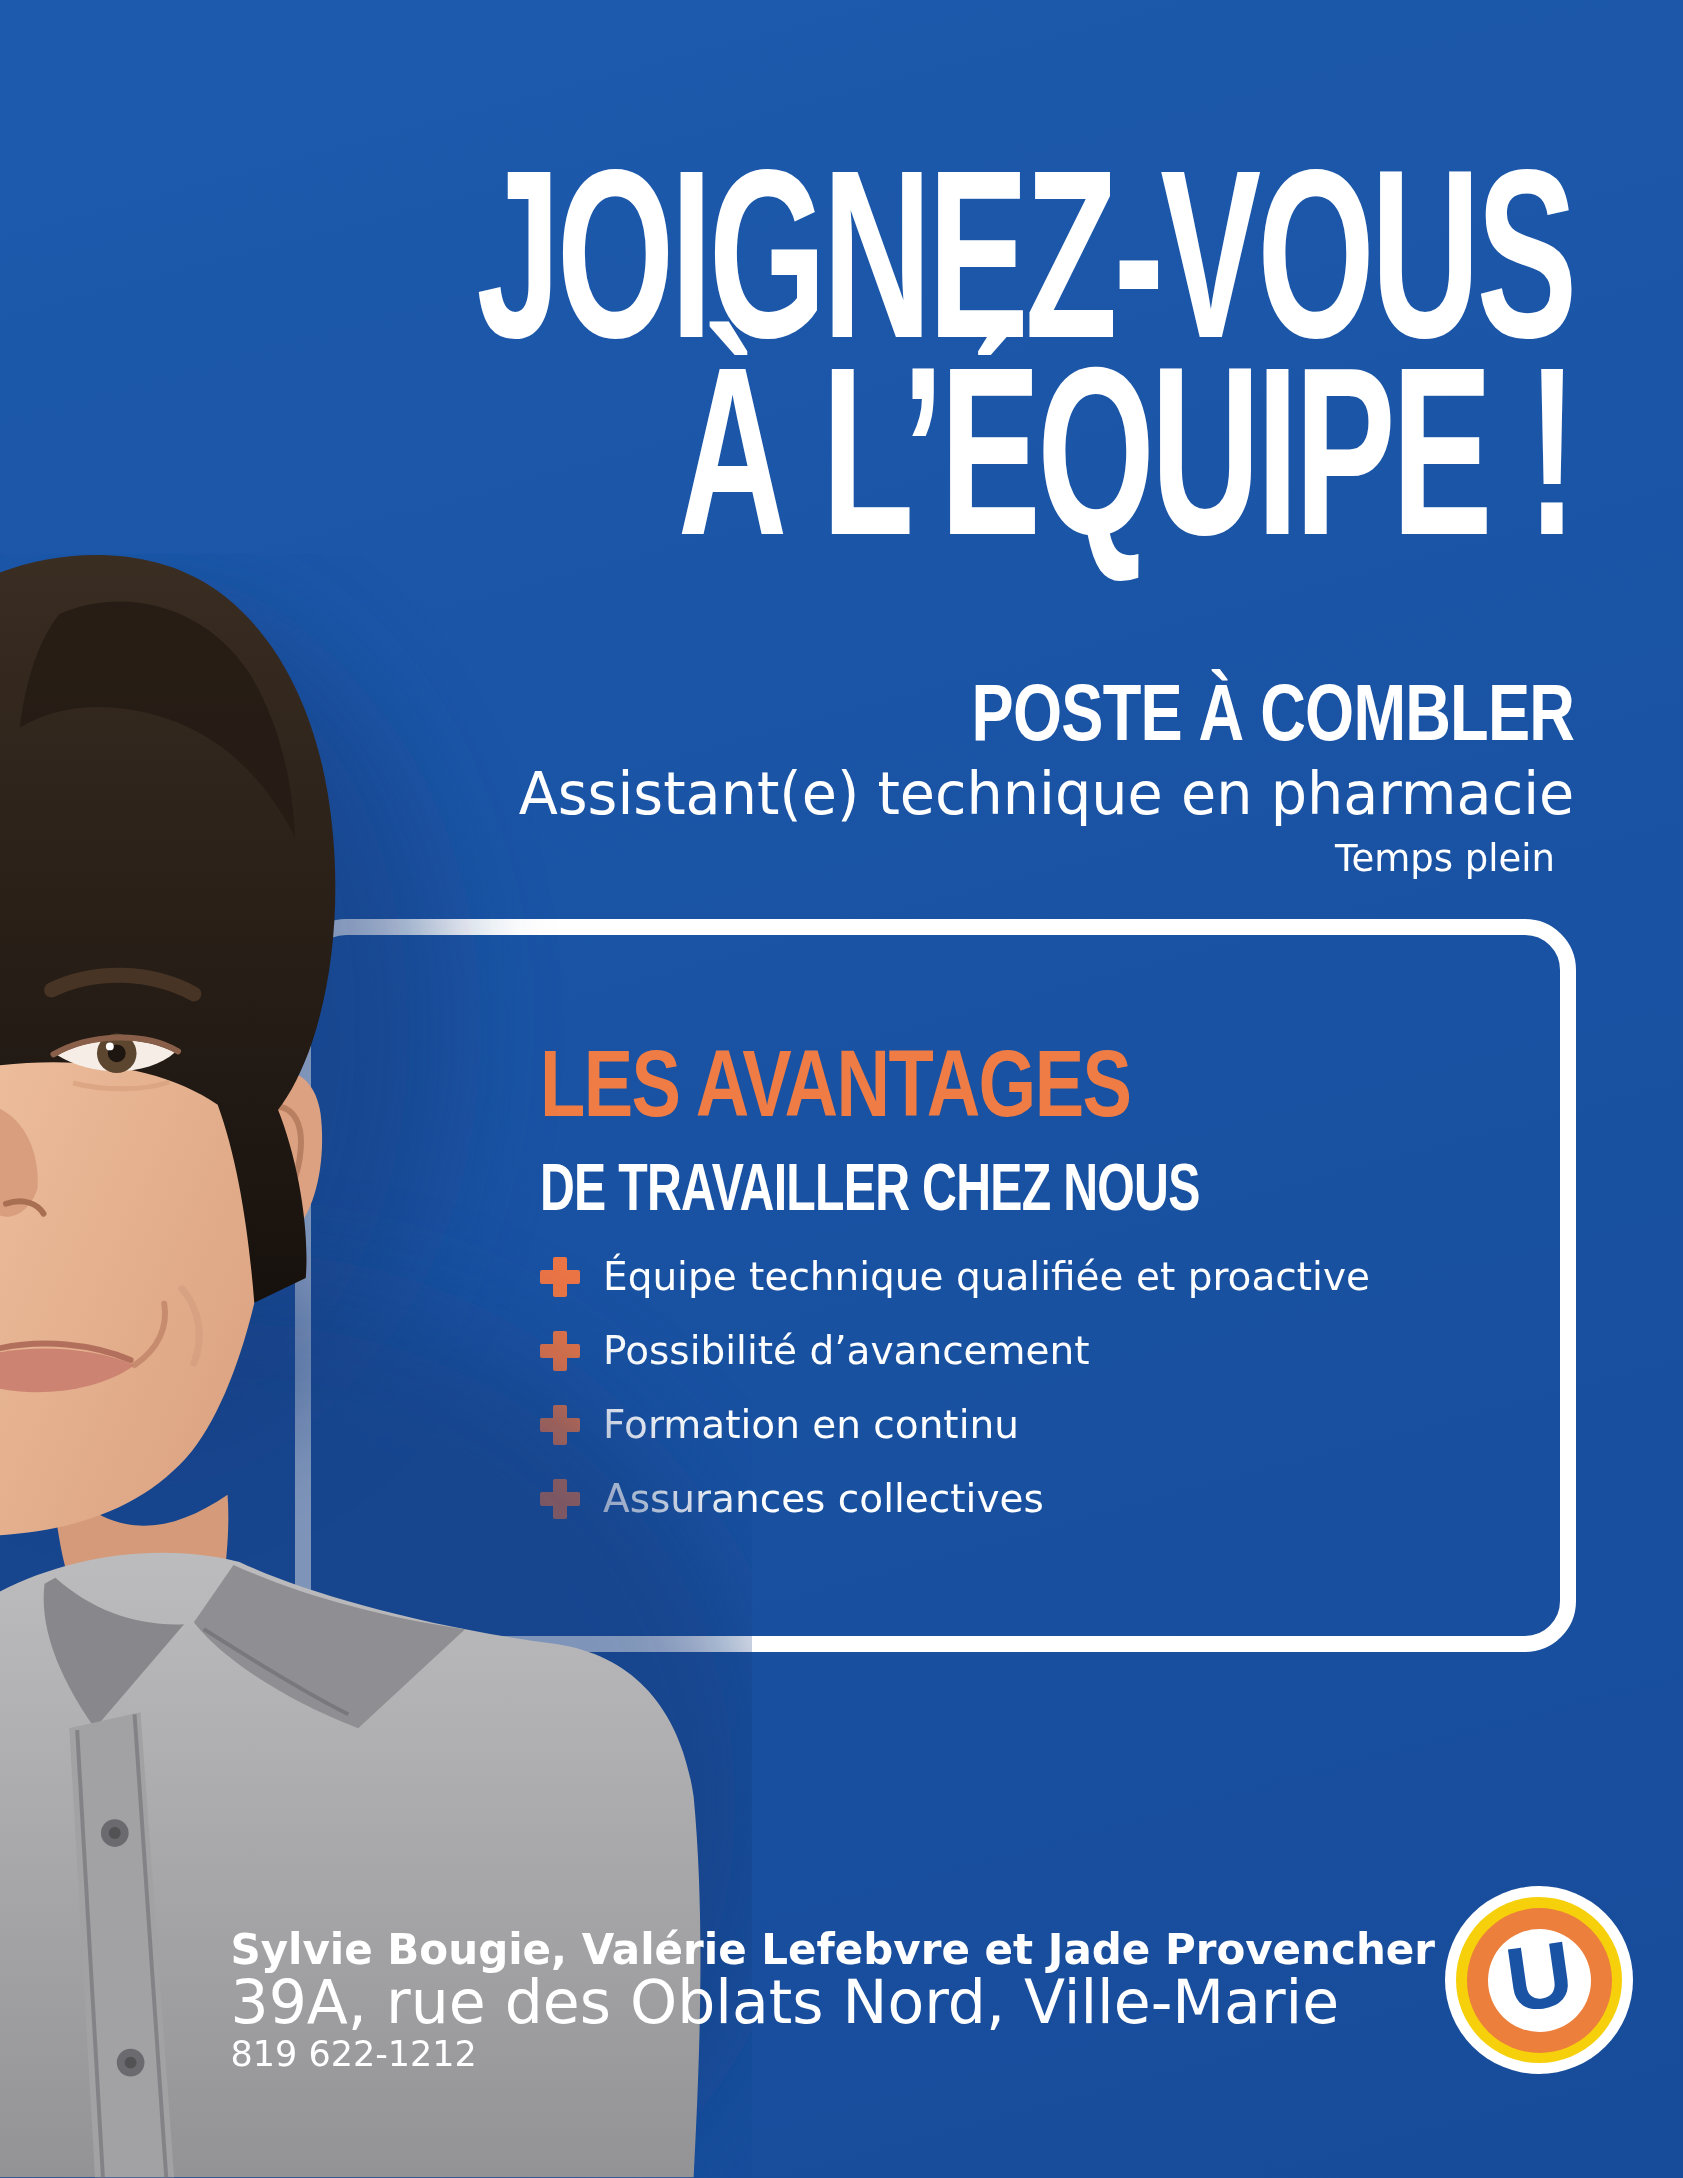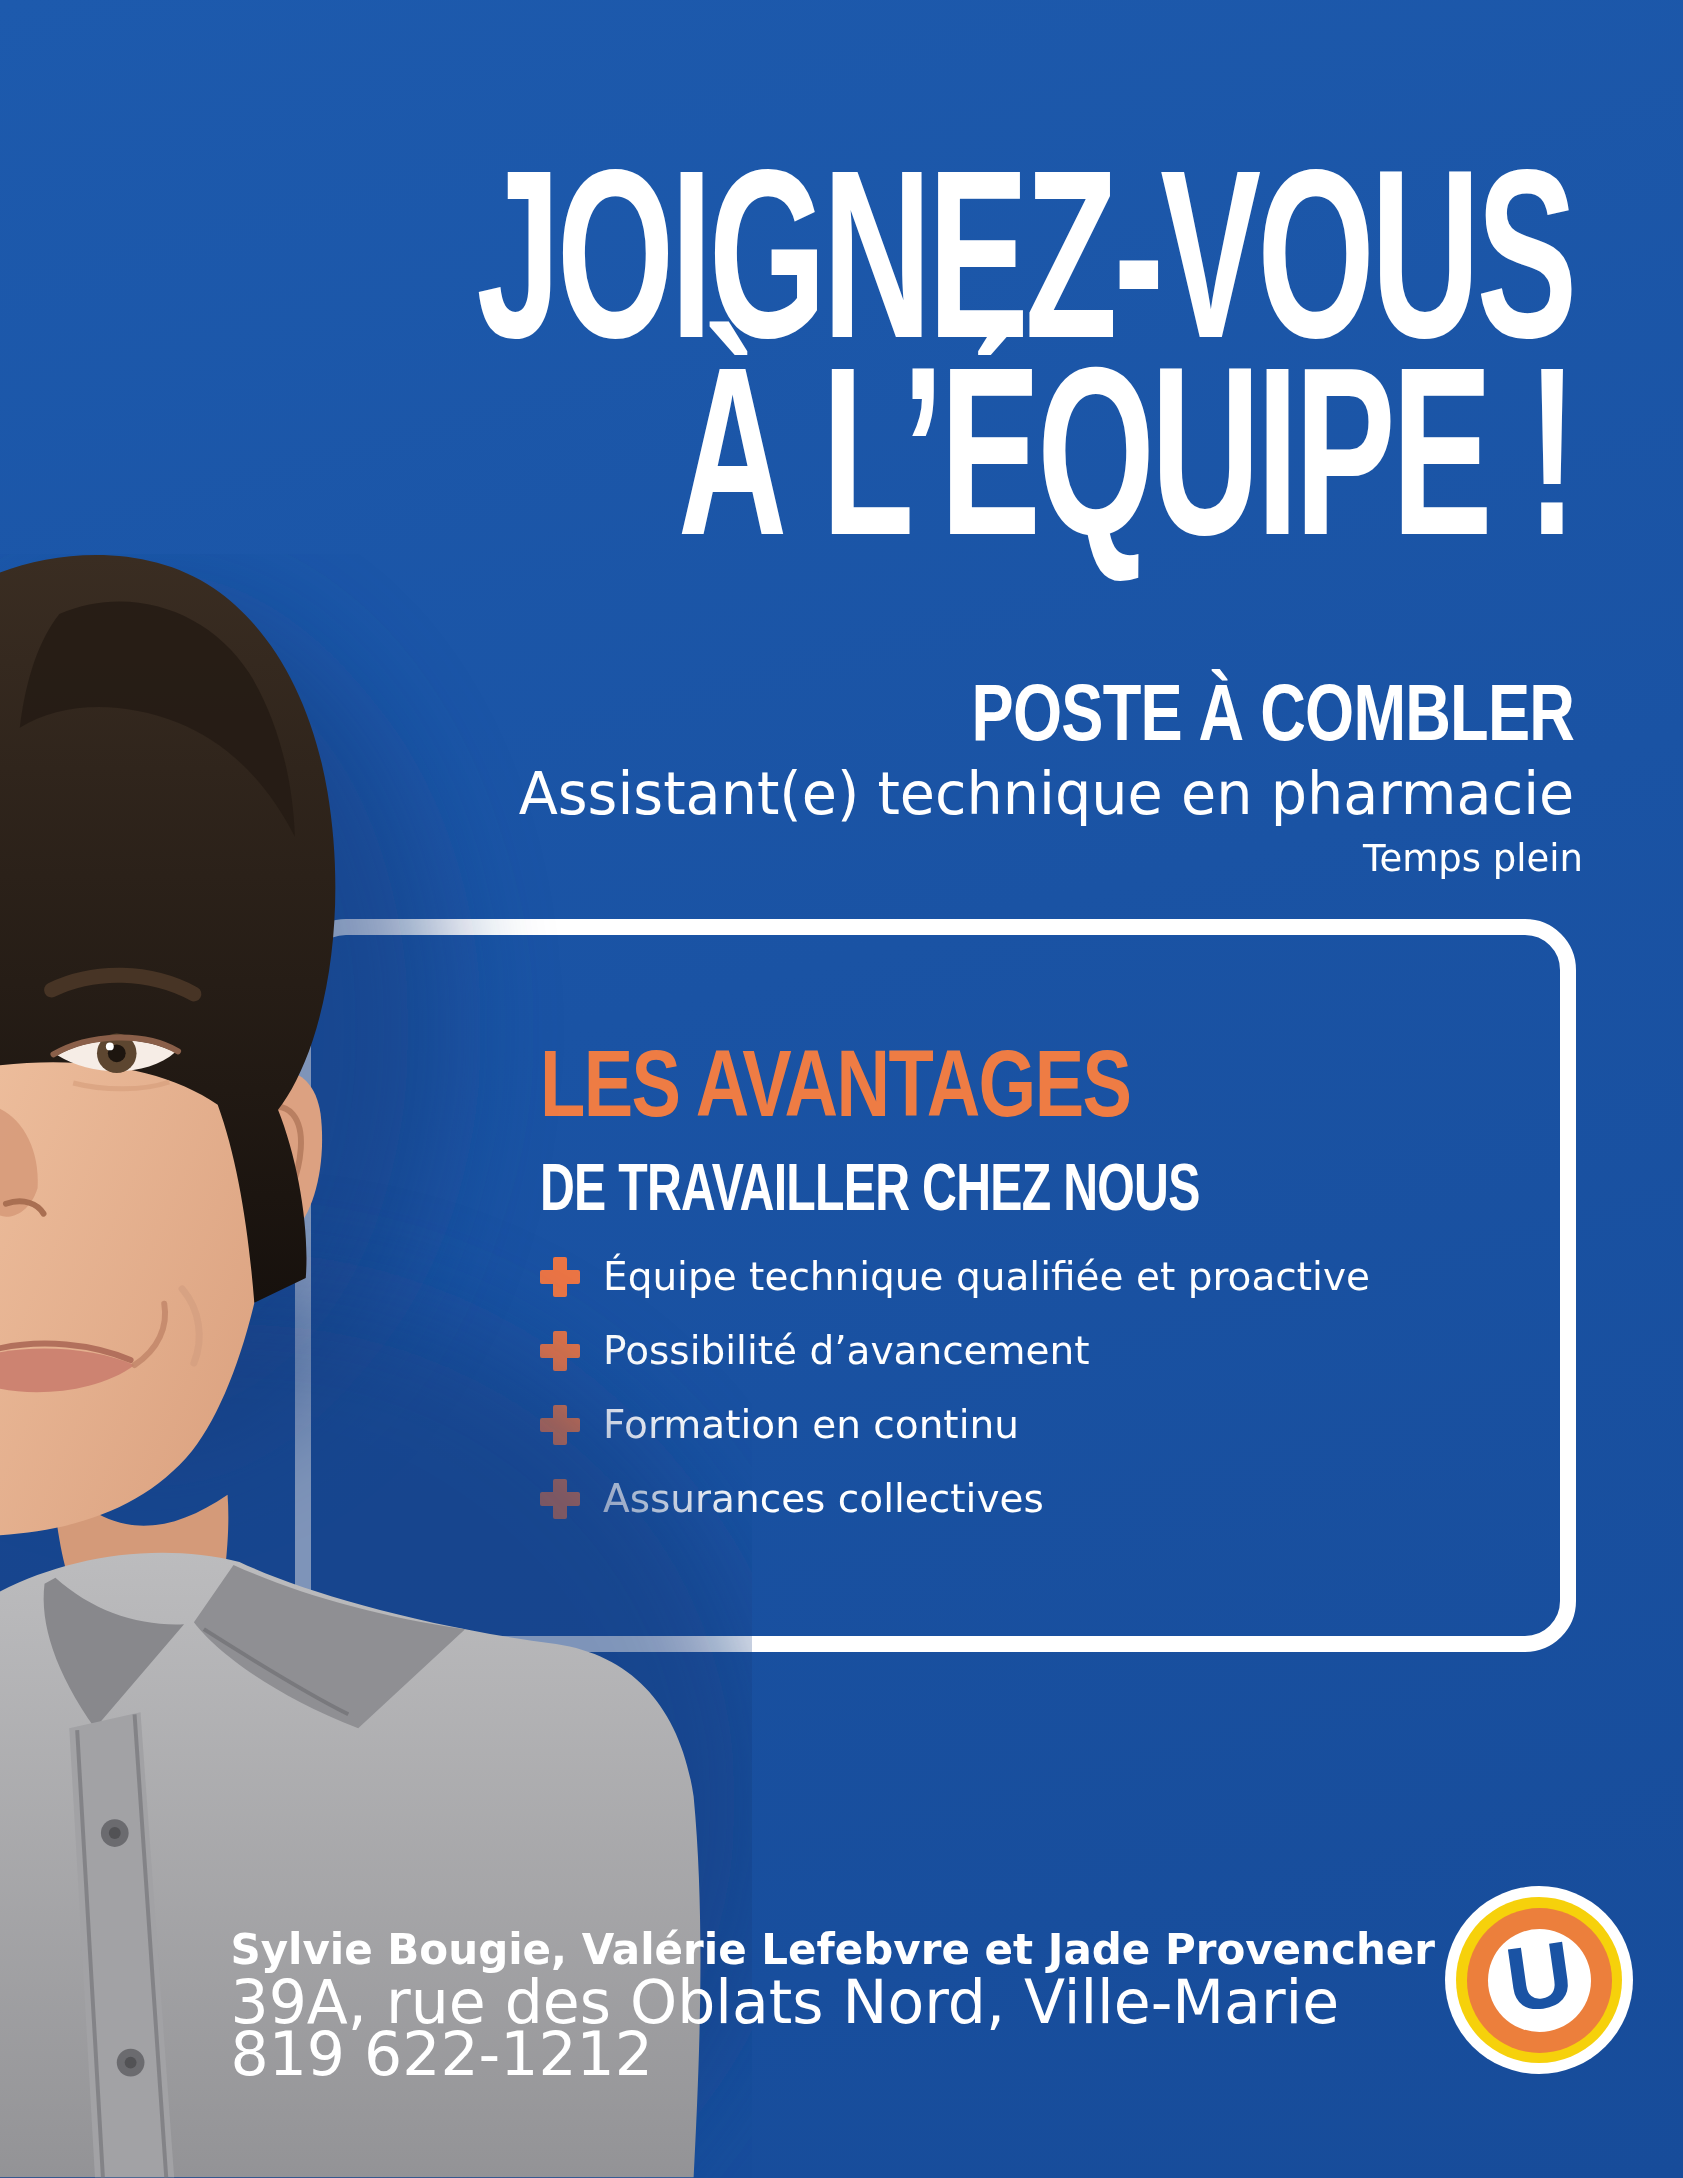--- a/index.html
+++ b/index.html
@@ -25,21 +25,21 @@
     font-family:"Liberation Sans", sans-serif; font-weight:bold;
     font-size:79px; line-height:79px; letter-spacing:-1px; white-space:nowrap;
     transform:scaleX(0.80); transform-origin:100% 50%;
   }
   .job-title {
     position:absolute; top:758px; right:109px; color:#fff;
     font-size:59px; line-height:71px; white-space:nowrap;
     transform:scaleX(0.97); transform-origin:100% 50%;
   }
   .schedule {
-    position:absolute; top:838px; right:100px; color:#fff;
+    position:absolute; top:838px; right:128px; color:#fff;
     font-size:37px; line-height:42px; white-space:nowrap;
   }
 
   
   .benefits-box {
     position:absolute; left:295px; top:919px; width:1281px; height:733px;
     border:16px solid #ffffff; border-radius:51px;
   }
   .benefits-title {
     position:absolute; left:229px; top:99px; color:#ee7c44;
@@ -70,21 +70,21 @@
 
   
   .portrait { position:absolute; left:0; top:554px; width:752px; height:1624px; }
 
   
   .contact {
     position:absolute; right:248px; top:1924px; text-align:left; color:#ffffff;
   }
   .contact .names  { font-weight:bold; font-size:42px; line-height:52px; white-space:nowrap; }
   .contact .addr   { font-size:60px; line-height:52px; white-space:nowrap; }
-  .contact .phone  { font-size:60px; line-height:52px; white-space:nowrap; }
+  .contact .phone  { font-size:35px; line-height:52px; white-space:nowrap; }
 
   
   .logo {
     position:absolute; left:1445px; top:1886px; width:188px; height:188px;
     background:#ffffff; border-radius:50%;
   }
   .logo .ring-yellow {
     position:absolute; left:11px; top:11px; width:166px; height:166px;
     background:#f6d10b; border-radius:50%;
   }

